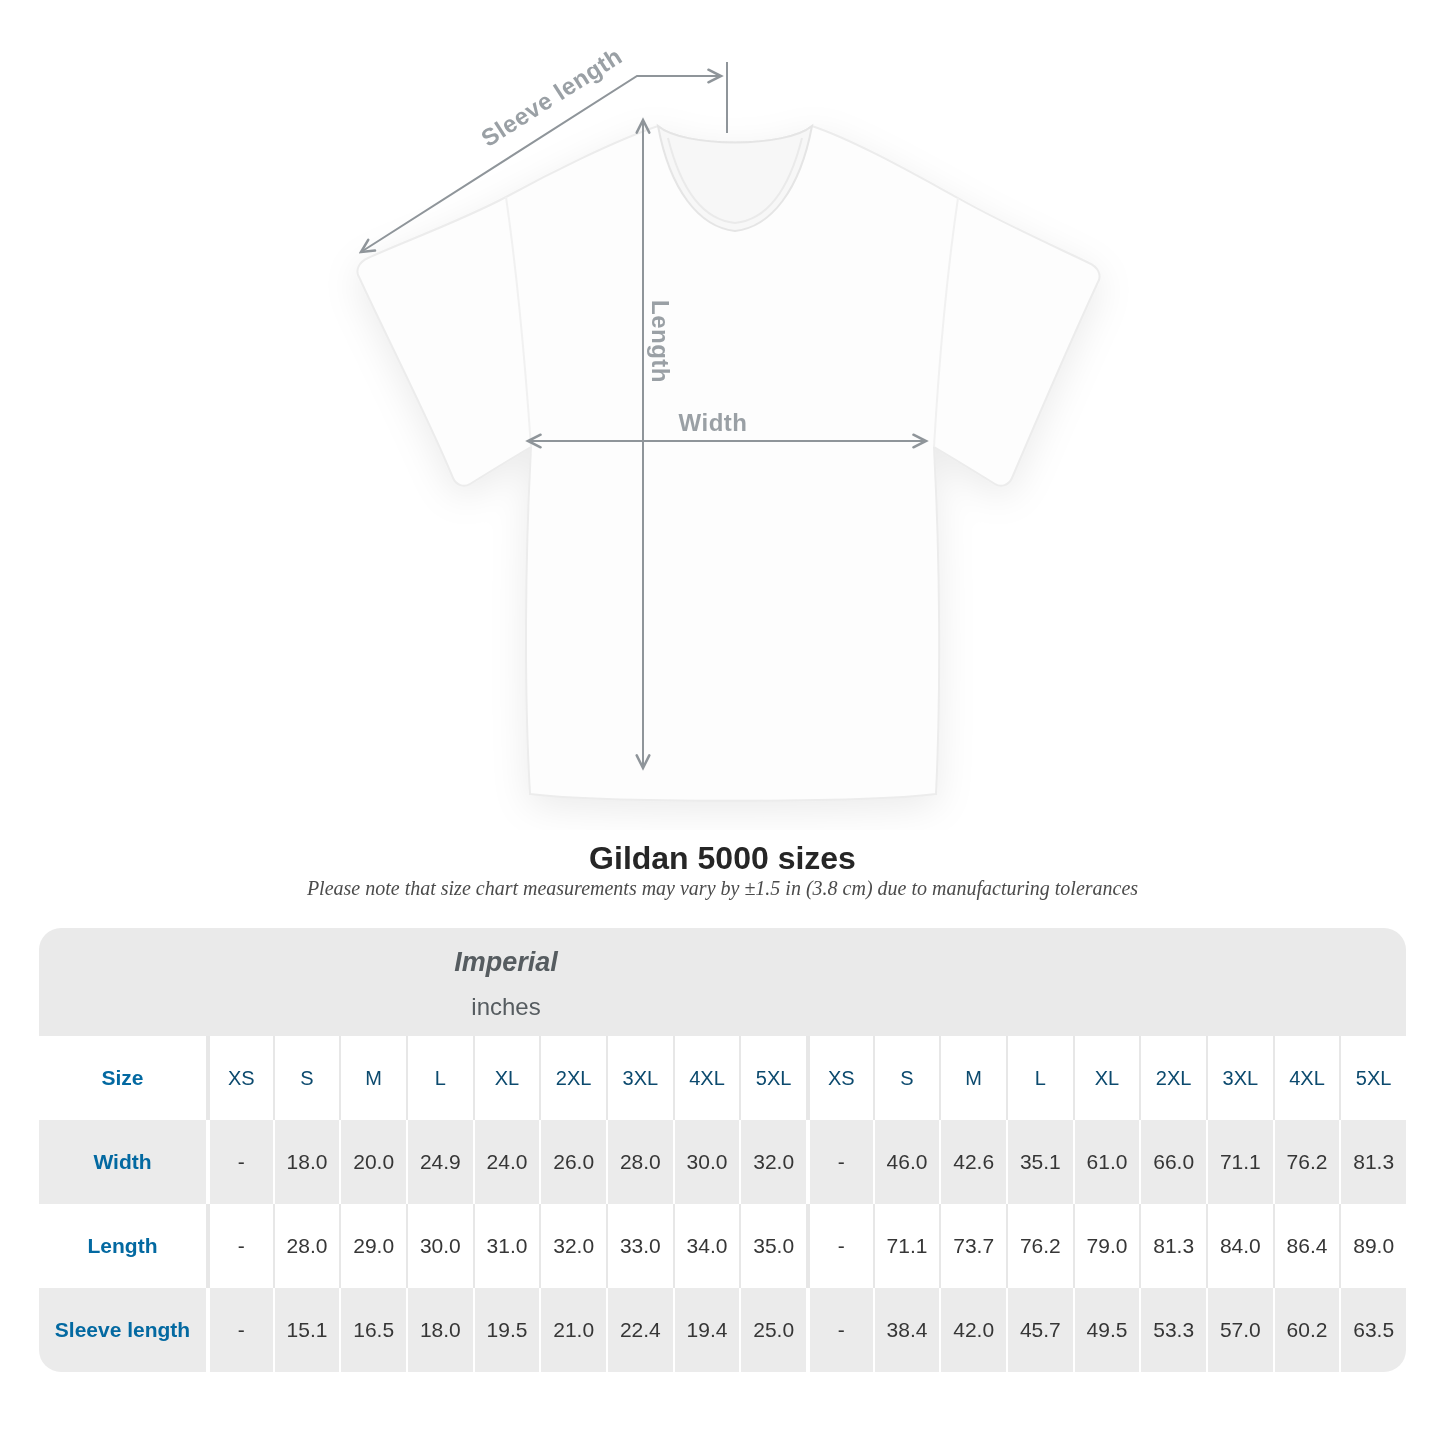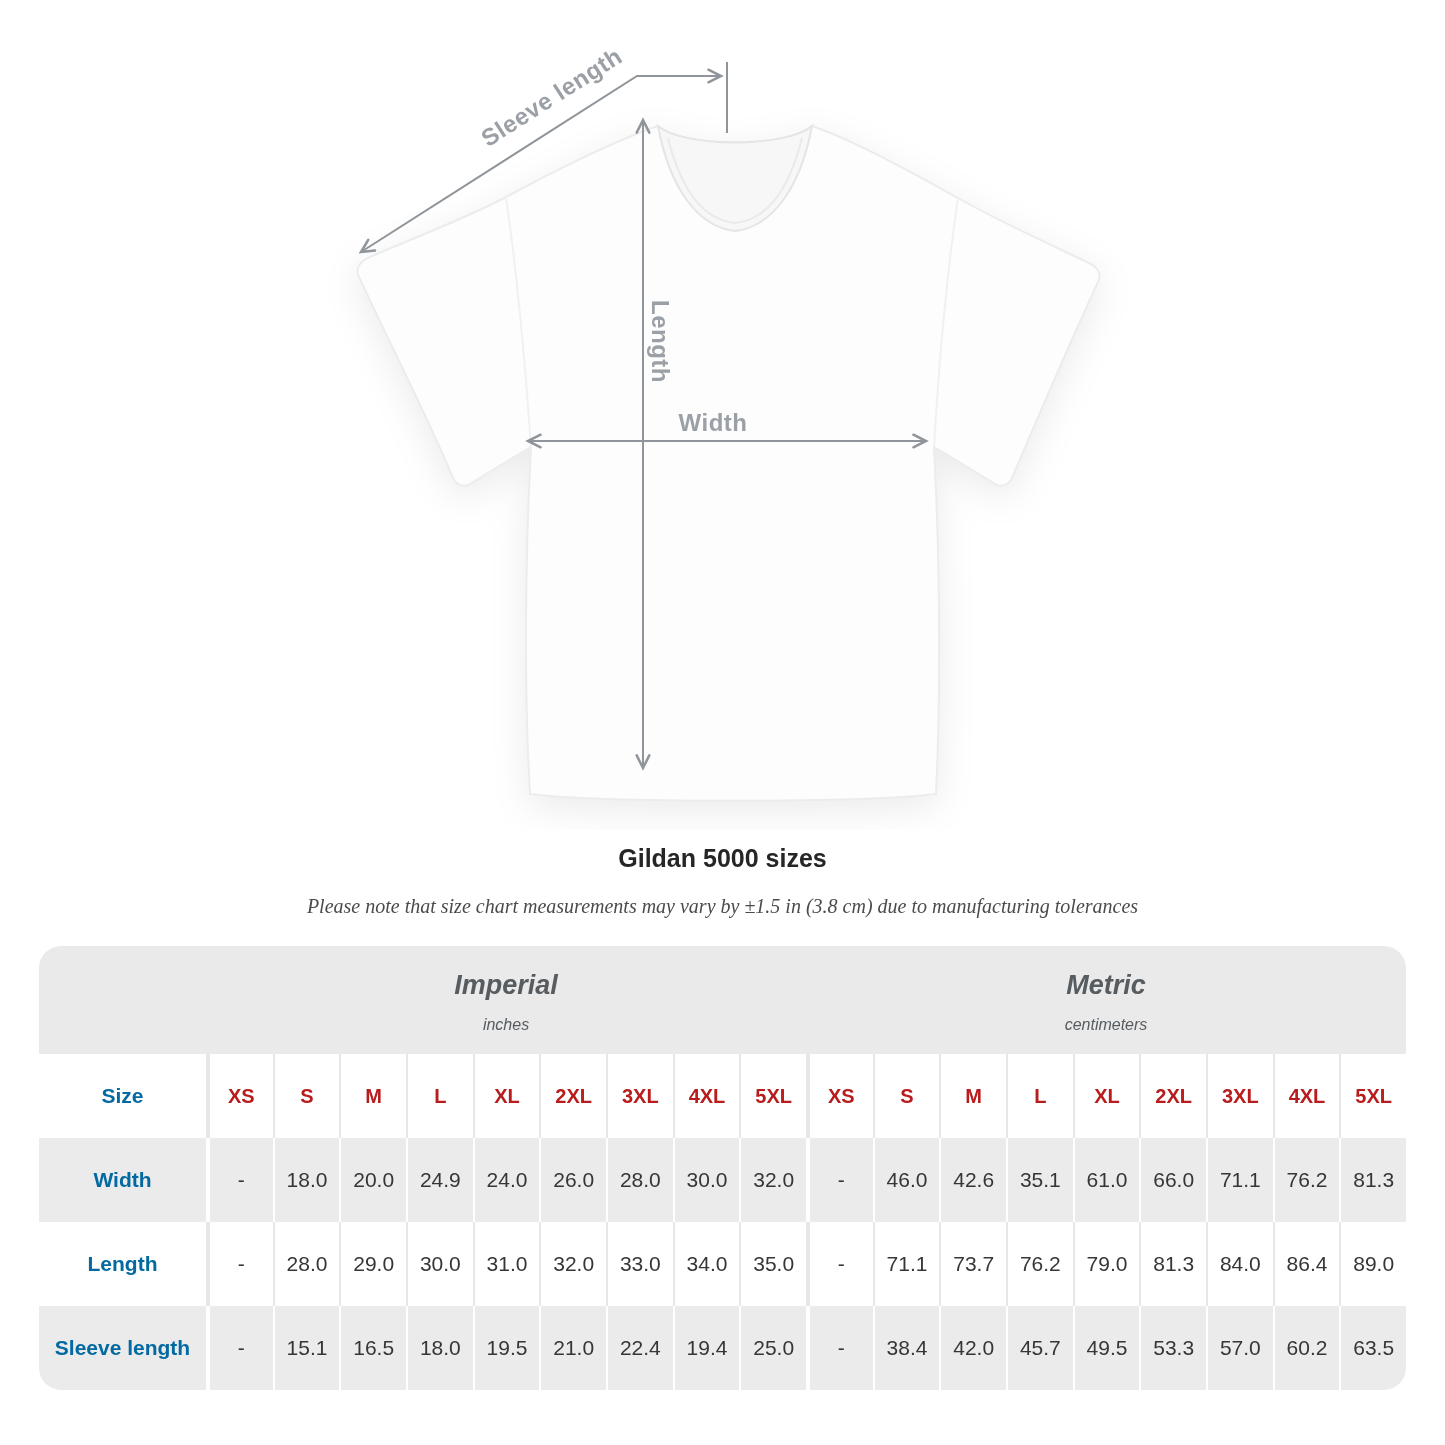--- a/index.html
+++ b/index.html
@@ -15,48 +15,48 @@
   .collar-band{fill:#F7F7F7;stroke:#E5E5E5;stroke-width:2;}
   .collar-line{fill:none;stroke:#EAEAEA;stroke-width:2;}
   .seam{fill:none;stroke:#F1F1F1;stroke-width:2;}
   .mline{fill:none;stroke:#8F959A;stroke-width:2;}
   .mlabel{
     font-family:"Liberation Sans", sans-serif;
     font-size:24px;font-weight:bold;fill:#9AA0A5;letter-spacing:.5px;
   }
   
   .page-title{
-    text-align:center;font-size:25px;font-weight:bold;color:#262626;
-    margin:10px 0 18px 0;line-height:36px;
+    text-align:center;font-size:32px;font-weight:bold;color:#262626;
+    margin:10px 0 0 0;line-height:36px;
   }
   .tolerance-note{
     text-align:center;font-style:italic;font-size:20px;color:#4B4B4B;
     margin:0 0 28px 0;line-height:24px;font-family:Liberation Serif, serif;
   }
   
   .size-table{
     width:1367px;margin:0 auto;border-radius:22px;overflow:hidden;
   }
   .band{
     display:grid;grid-template-columns:167px 1fr 1fr;
     background:#EAEAEA;height:108px;
   }
   .band-group{
     display:flex;flex-direction:column;align-items:center;justify-content:center;
     gap:15px;padding-top:4px;
   }
   .band-title{font-size:27px;font-weight:bold;font-style:italic;color:#565C60;}
-  .band-unit{font-size:16px;font-style:italic;color:#565C60;}
+  .band-unit{font-size:24px;color:#565C60;}
   .grid{display:grid;grid-template-columns:167px repeat(18,1fr);}
   .cell{
     height:84px;display:flex;align-items:center;justify-content:center;
     font-size:21px;color:#363636;background:#ffffff;white-space:nowrap;
   }
   .cell.gray{background:#EBEBEB;}
-  .cell.hdr{font-weight:bold;color:#b91c1c;font-size:20px;}
+  .cell.hdr{font-weight:normal;color:#0c4a6e;font-size:20px;}
   .cell.lbl{font-weight:bold;color:#0369a1;font-size:21px;}
   .cell.sep{border-left:2px solid #E7E7E7;}
   .cell.grp{border-left-width:4px;}
   .cell.gray.sep{border-left-color:#FFFFFF;}
 </style>
 </head>
 <body>
 
 <div class="diagram">
   <svg viewBox="0 0 1445 830">
@@ -109,24 +109,20 @@
 <div class="page-title">Gildan 5000 sizes</div>
 <div class="tolerance-note">Please note that size chart measurements may vary by ±1.5 in (3.8 cm) due to manufacturing tolerances</div>
 
 <div class="size-table">
   <div class="band">
     <div class="band-spacer"></div>
     <div class="band-group">
       <div class="band-title">Imperial</div>
       <div class="band-unit">inches</div>
     </div>
-    <div class="band-group">
-      <div class="band-title">Metric</div>
-      <div class="band-unit">centimeters</div>
-    </div>
   </div>
   <div class="grid" id="grid">
       <div class="cell lbl hdr">Size</div>
       <div class="cell hdr sep grp">XS</div>
       <div class="cell hdr sep">S</div>
       <div class="cell hdr sep">M</div>
       <div class="cell hdr sep">L</div>
       <div class="cell hdr sep">XL</div>
       <div class="cell hdr sep">2XL</div>
       <div class="cell hdr sep">3XL</div>

